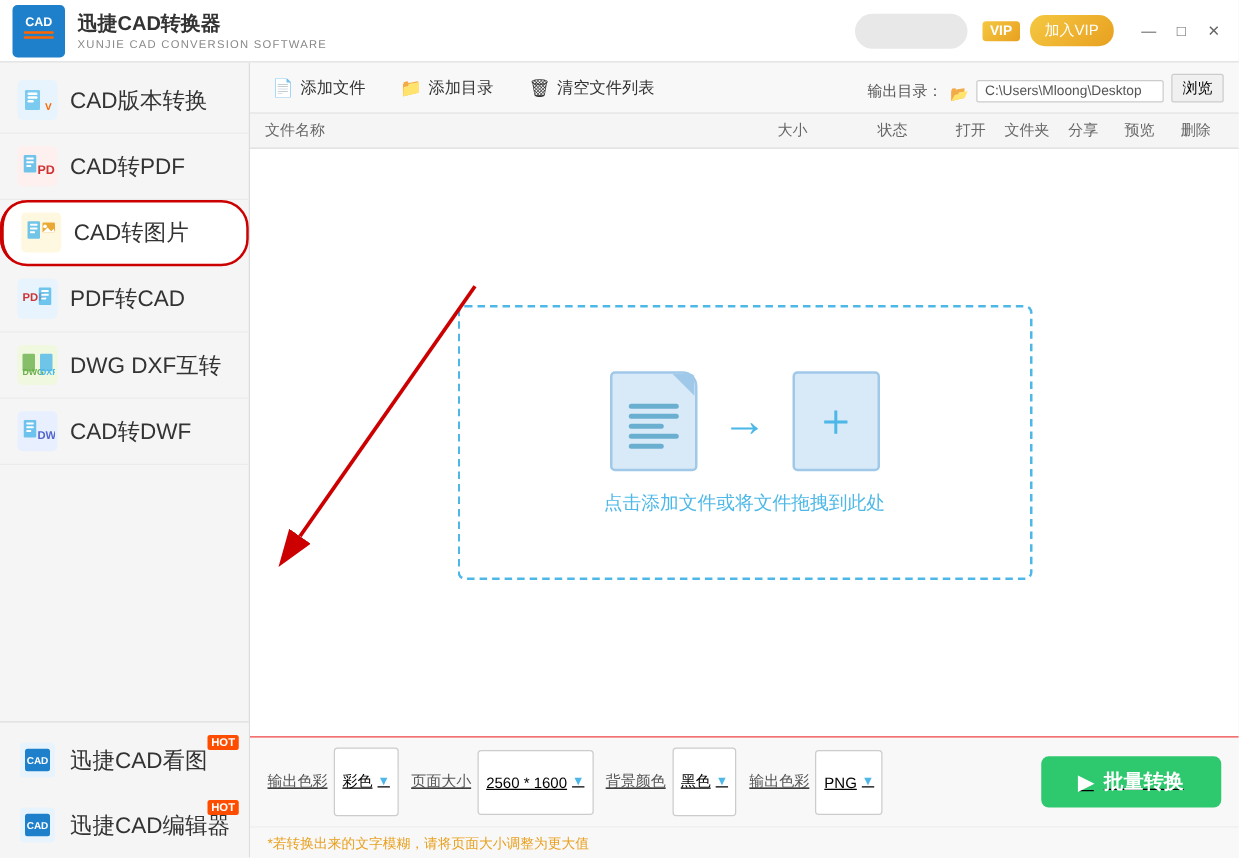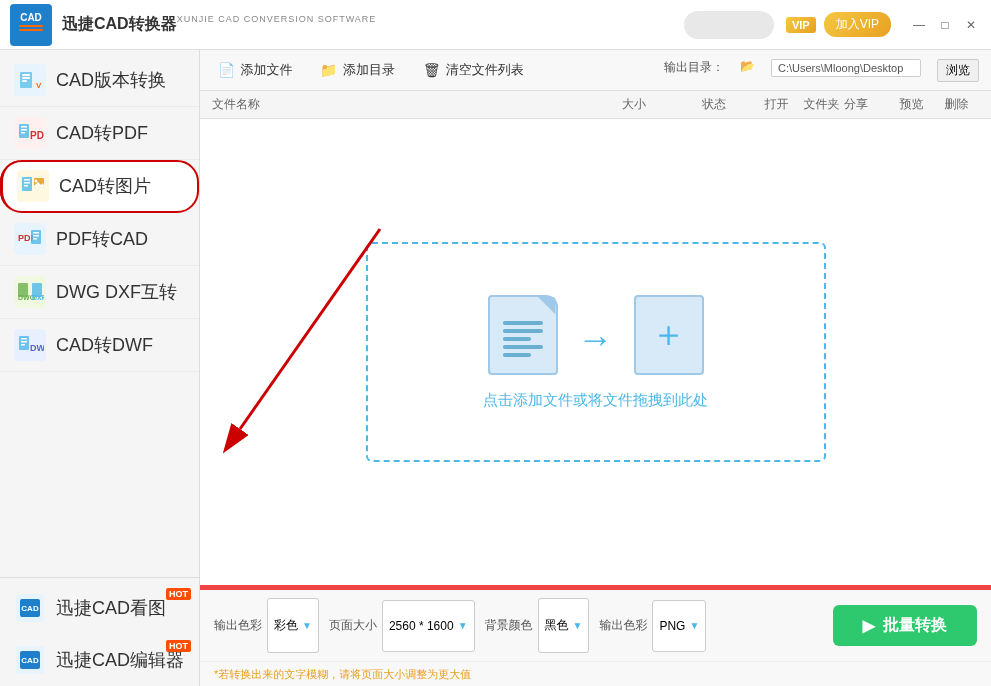--- a/index.html
+++ b/index.html
@@ -36,21 +36,21 @@
     }
     .title-logo-inner {
       color: white;
       font-weight: bold;
       font-size: 11px;
       text-align: center;
       line-height: 1.1;
     }
     .title-text {
       display: flex;
-      flex-direction: row;
+      flex-direction: column;
     }
     .title-main {
       font-size: 16px;
       font-weight: bold;
       color: #333;
     }
     .title-sub {
       font-size: 9px;
       color: #888;
       letter-spacing: 1px;
@@ -203,22 +203,22 @@
       font-size: 13px;
       padding: 3px 6px;
       border-radius: 3px;
     }
     .toolbar-btn-icon {
       font-size: 14px;
     }
     .toolbar-right {
       margin-left: auto;
       display: flex;
-      align-items: flex-start;
-      gap: 16px;
+      align-items: flex-end;
+      gap: 6px;
       font-size: 12px;
       color: #555;
     }
     .output-dir-box {
       background: #fff;
       border: 1px solid #ccc;
       padding: 2px 6px;
       font-size: 11px;
       color: #555;
       border-radius: 2px;
@@ -241,21 +241,21 @@
       border-bottom: 1px solid #ddd;
       padding: 5px 12px;
       font-size: 12px;
       color: #666;
     }
     .col-name { flex: 1; }
     .col-size { width: 80px; text-align: center; }
     .col-status { width: 80px; text-align: center; }
     .col-open { width: 45px; text-align: center; }
     .col-folder { width: 45px; text-align: center; }
-    .col-share { width: 45px; }
+    .col-share { width: 45px; text-align: center; }
     .col-preview { width: 45px; text-align: center; }
     .col-delete { width: 45px; text-align: center; }
 
     
     .drop-zone {
       flex: 1;
       display: flex;
       flex-direction: column;
       align-items: center;
       justify-content: center;
@@ -332,26 +332,27 @@
     }
     .drop-zone-text {
       color: #4db8e8;
       font-size: 15px;
       cursor: pointer;
     }
 
     
     .settings-bar {
       background: #f8f8f8;
-      border-top: 5px solid #ef4444;
+      border-top: 1px solid #ef4444;
       padding: 8px 14px;
       display: flex;
       align-items: center;
       gap: 10px;
       font-size: 12px;
+      text-decoration: underline;
     }
     .setting-group {
       display: flex;
       align-items: center;
       gap: 5px;
     }
     .setting-label { color: #555; }
     .setting-select {
       display: flex;
       align-items: center;

